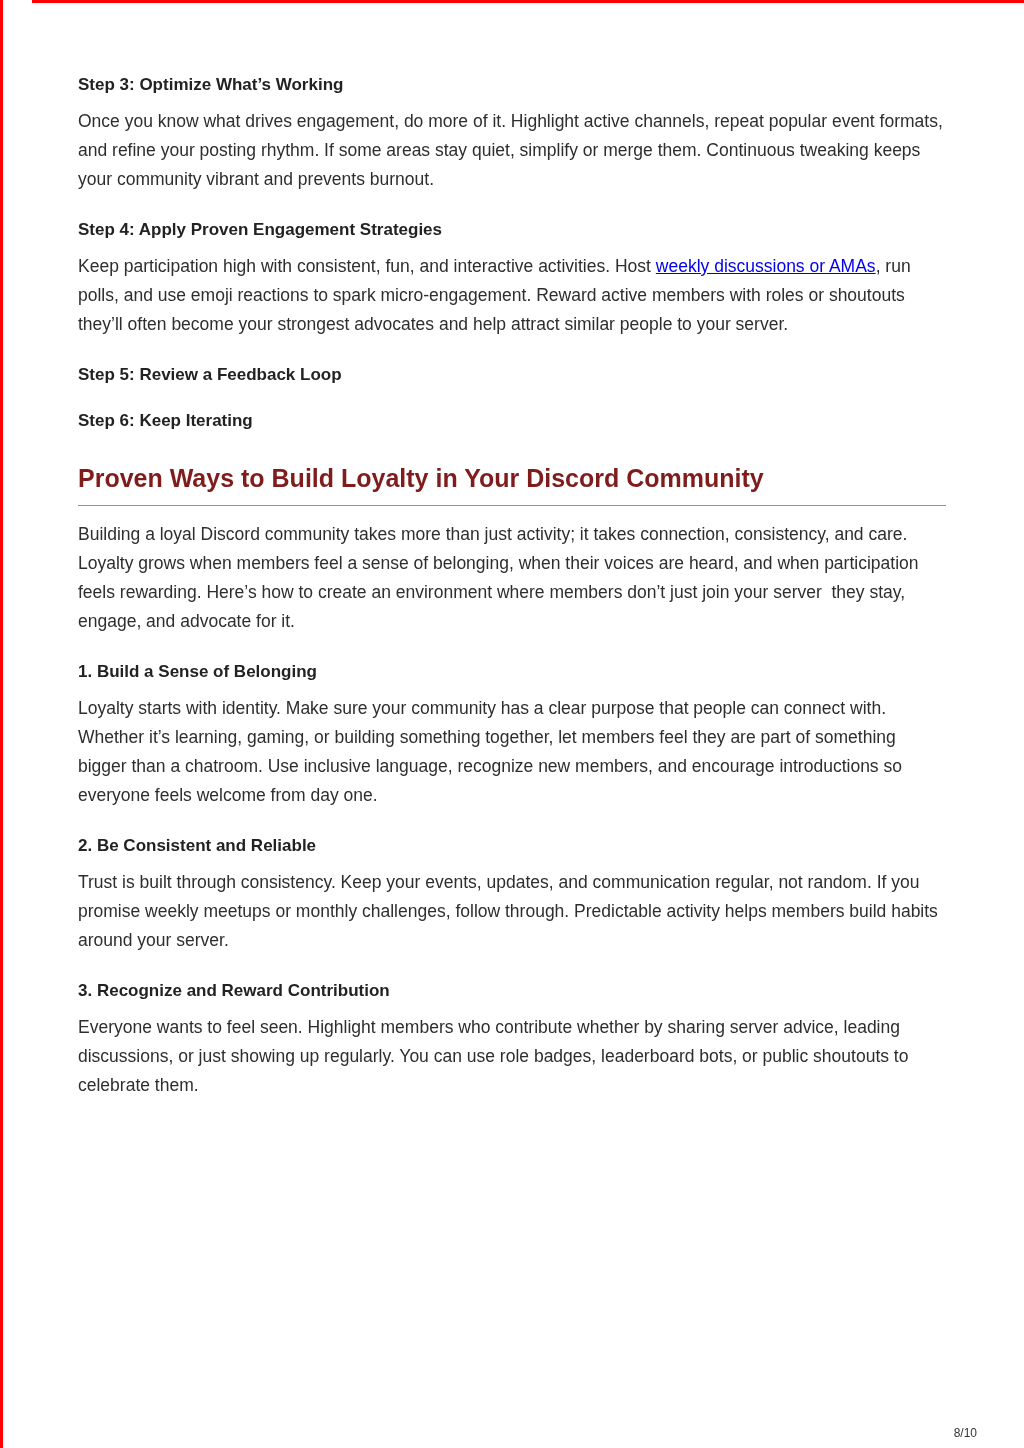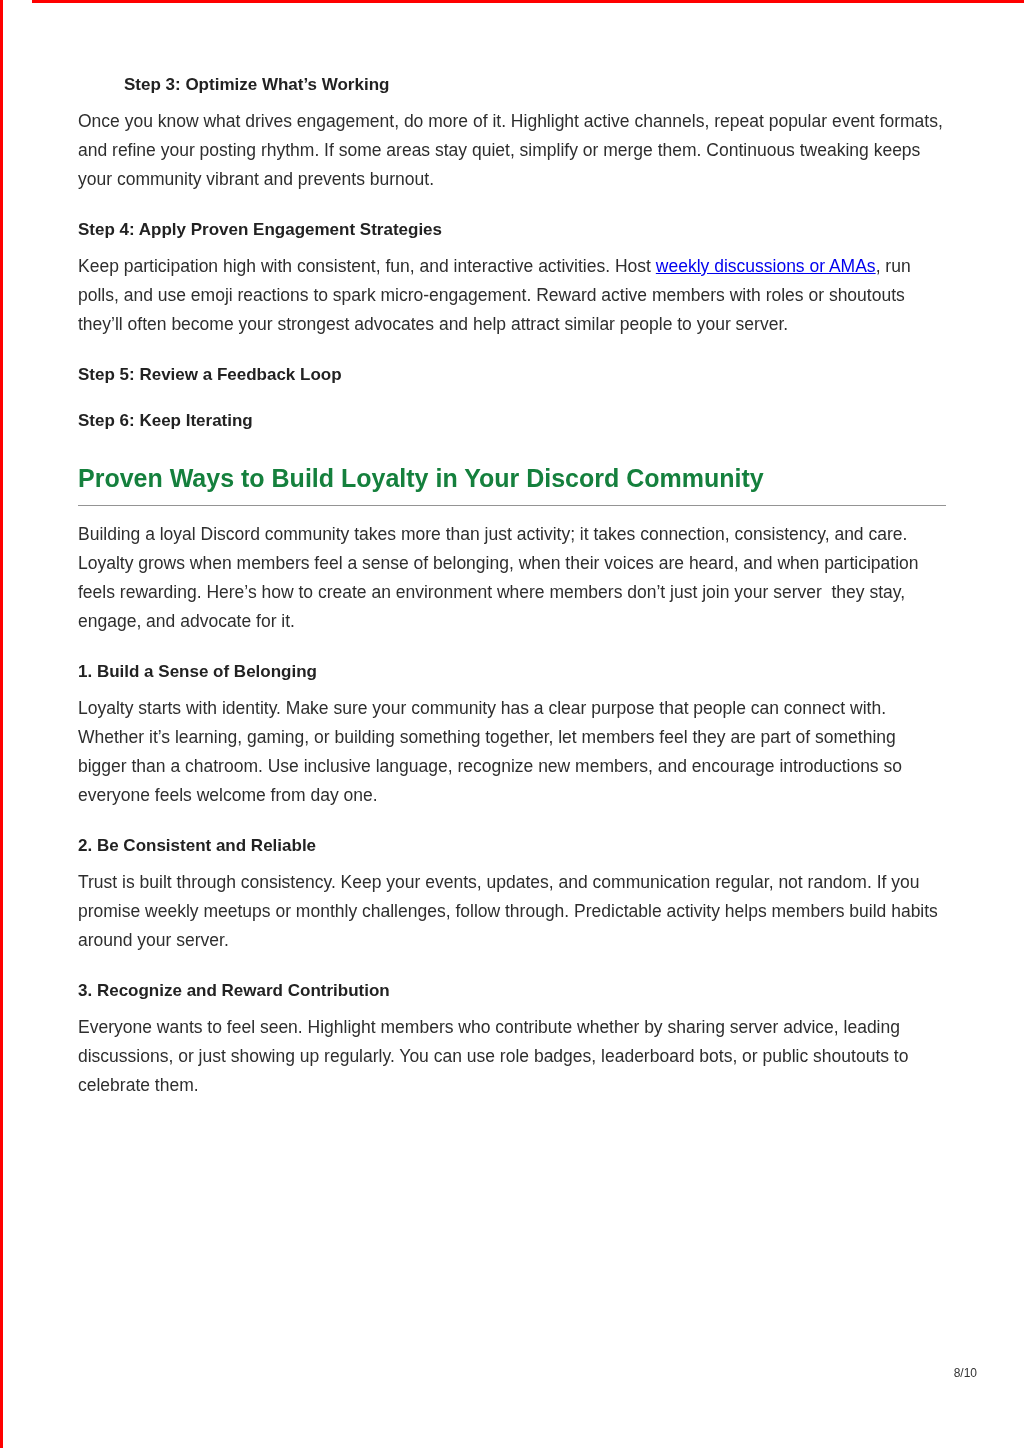--- a/index.html
+++ b/index.html
@@ -27,44 +27,44 @@
   .content {
     padding: 74px 78px 0 78px;
   }
   h3 {
     font-size: 17px;
     line-height: 21px;
     font-weight: bold;
     color: #222222;
     margin: 25px 0 12px 0;
   }
-  h3.first { margin-top: 0; margin-left: 46px; }
+  h3.first { margin-top: 0; }
   p {
     font-size: 17.5px;
     line-height: 29px;
     color: #2e2e2e;
     margin: 0;
     white-space: pre-wrap;
   }
   h1 {
     font-size: 25px;
     line-height: 30px;
     font-weight: bold;
-    color: #15803d;
+    color: #7f1d1d;
     margin: 32px 0 14px 0;
     padding-bottom: 12px;
     border-bottom: 1px solid var(--rule-color, #949494);
   }
   a.inline-link {
     color: var(--link-color, #0000ee);
     cursor: pointer;
   }
   .page-number {
     position: absolute;
-    top: 1366px;
+    top: 1426px;
     right: 47px;
     font-size: 12px;
     line-height: 14px;
     color: #333333;
   }
 </style>
 </head>
 <body style="--edge-color: #ff0000; --link-color: #0000ee; --rule-color: #949494;">
 
 <div class="edge-top"></div>

